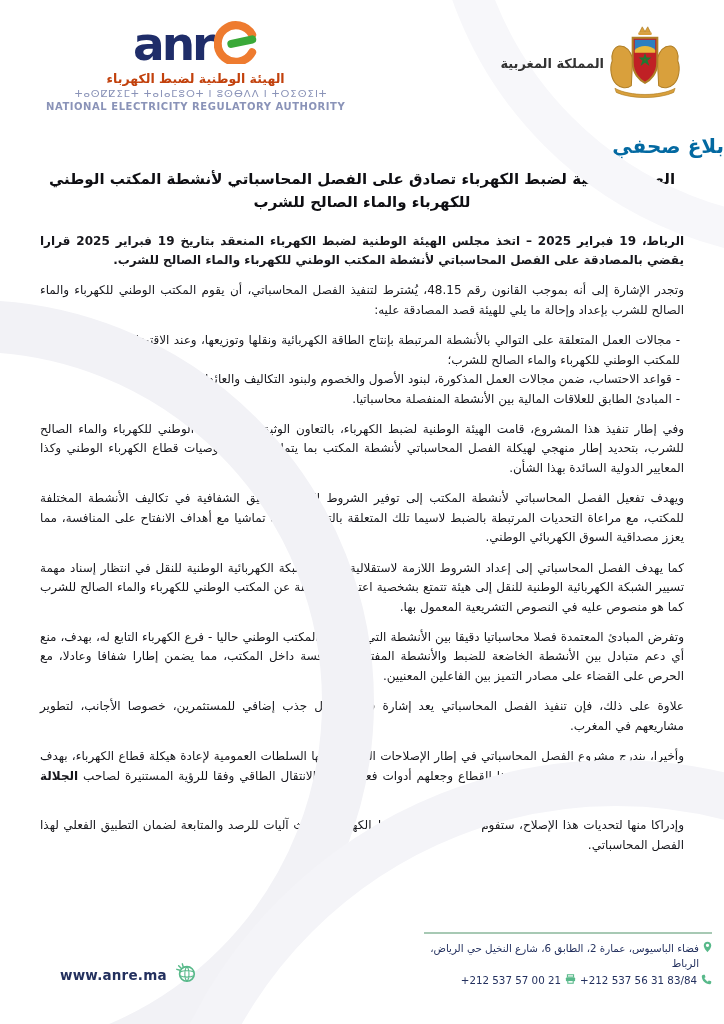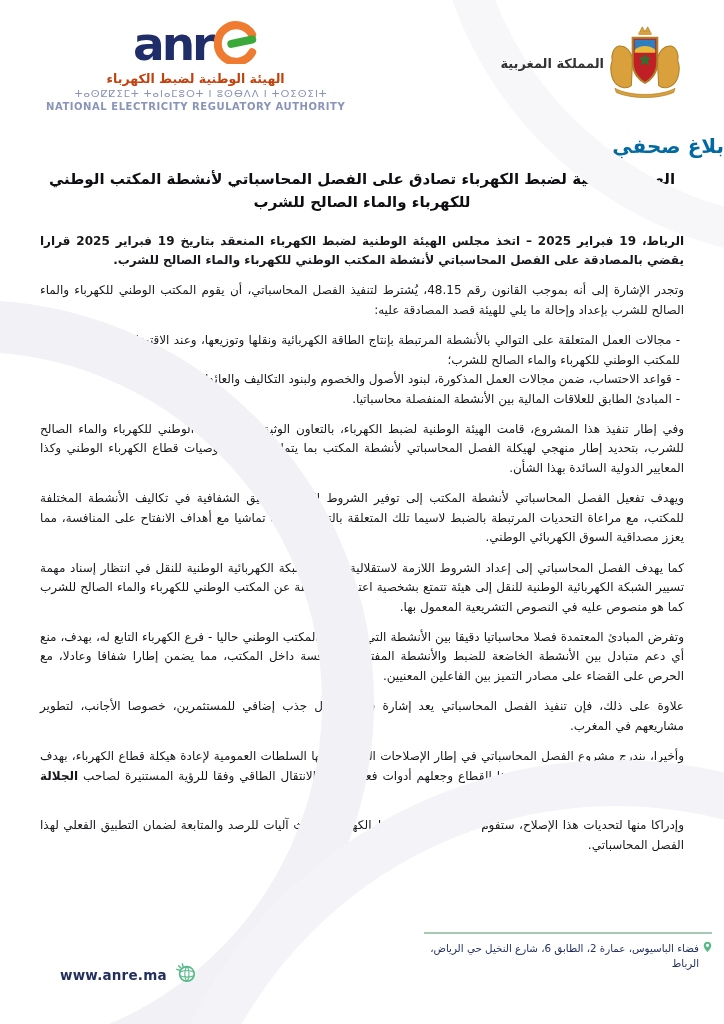--- a/index.html
+++ b/index.html
@@ -116,20 +116,36 @@
   <div class="footer-right">
     <div class="sep-line"></div>
     <div class="addr-line">
       <span class="icn">
         <svg width="9" height="12" viewBox="0 0 12 16">
             <path d="M6 1 C3.2 1 1 3.2 1 6 C1 9.8 6 15 6 15 C6 15 11 9.8 11 6 C11 3.2 8.8 1 6 1 Z M6 8 A2.2 2.2 0 1 1 6 3.6 A2.2 2.2 0 0 1 6 8 Z" fill="#58b98a"></path>
           </svg>
       </span>
       <span>فضاء الباسيوس، عمارة 2، الطابق 6، شارع النخيل حي الرياض، الرباط</span>
     </div>
+    <div class="phones-line">
+      <span>+212 537 57 00 21</span>
+      <span class="icn">
+        <svg width="11" height="10" viewBox="0 0 14 13">
+            <rect x="3" y="1" width="8" height="3" fill="none" stroke="#58b98a" stroke-width="1.4"></rect>
+            <rect x="1" y="4.5" width="12" height="5" rx="1" fill="#58b98a"></rect>
+            <rect x="3.5" y="8.5" width="7" height="3.5" fill="#fff" stroke="#58b98a" stroke-width="1.4"></rect>
+          </svg>
+      </span>
+      <span>+212 537 56 31 83/84</span>
+      <span class="icn">
+        <svg width="11" height="11" viewBox="0 0 14 14">
+            <path d="M3 1 C2 1 1 2 1 3 C1 8.5 5.5 13 11 13 C12 13 13 12 13 11 L13 9.2 L9.8 8.2 L8.8 9.8 C7 9 5 7 4.2 5.2 L5.8 4.2 L4.8 1 Z" fill="#58b98a"></path>
+          </svg>
+      </span>
+    </div>
   </div>
 
   <div class="footer-left">
     <a class="website" href="#">www.anre.ma</a>
     <span class="icn">
       <svg width="22" height="22" viewBox="0 0 24 24">
         <circle cx="13" cy="13" r="8" fill="none" stroke="#58b98a" stroke-width="1.8"></circle>
         <path d="M5.5 11 C9 9 17 9 20.5 11 M5.5 15 C9 17 17 17 20.5 15 M13 5 C10 8 10 18 13 21 M13 5 C16 8 16 18 13 21" fill="none" stroke="#58b98a" stroke-width="1.2"></path>
         <path d="M4 4 L7 7 M8 2 L9 5.5 M2 8 L5.5 9" stroke="#58b98a" stroke-width="1.6" stroke-linecap="round"></path>
       </svg>

